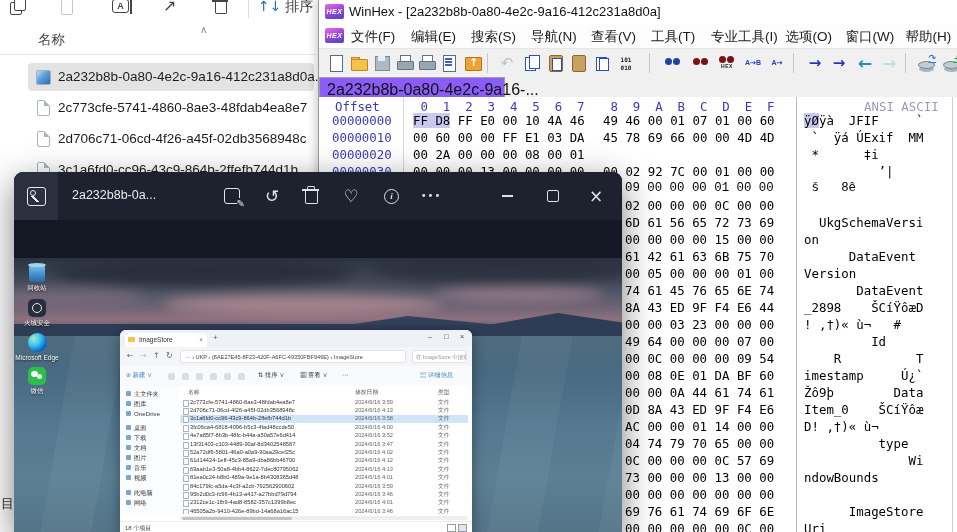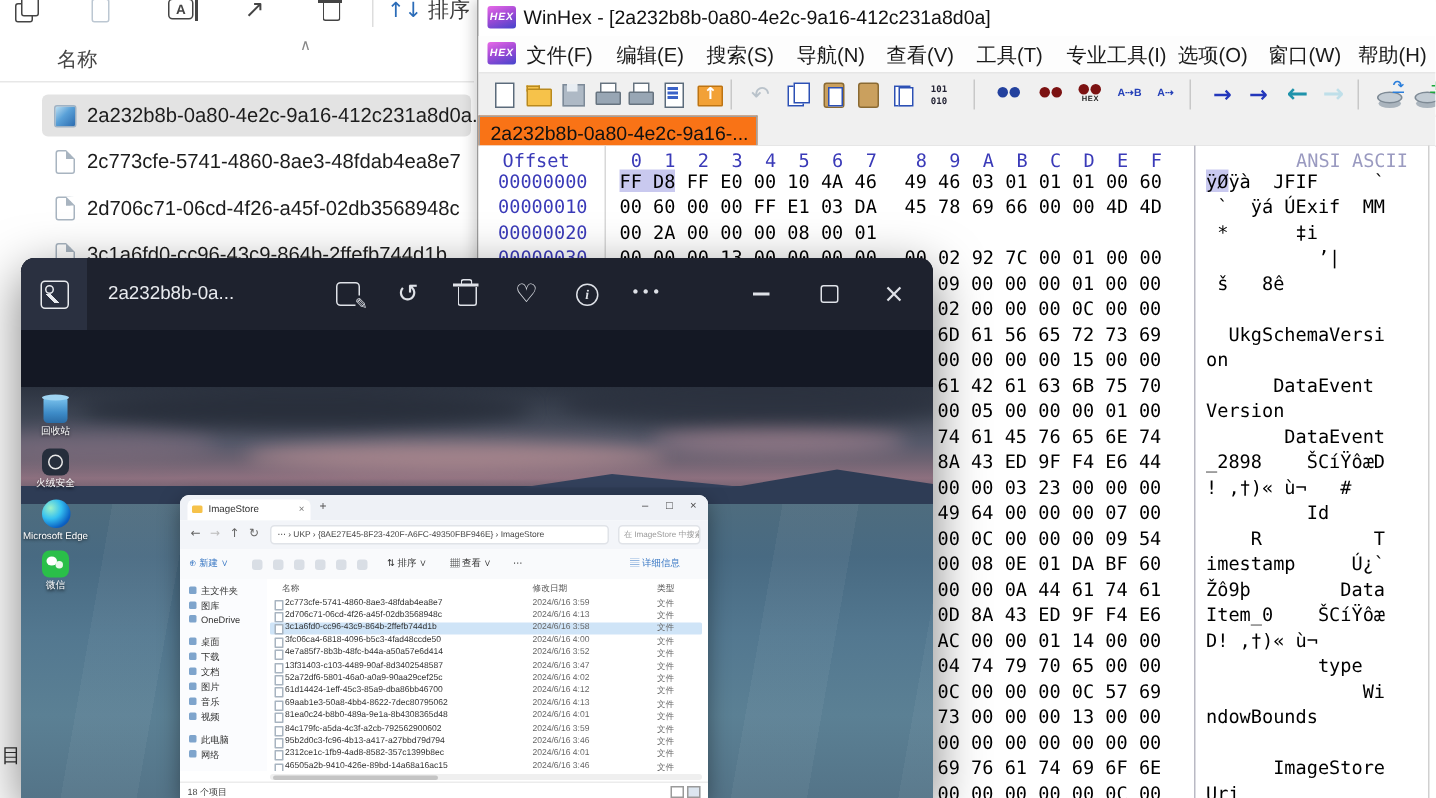--- a/index.html
+++ b/index.html
@@ -66,22 +66,22 @@
   .binoc small{position:absolute;left:0;top:12px;width:20px;font:bold 5px "Liberation Sans",sans-serif;color:#222;text-align:center;letter-spacing:.5px;}
   .ic-ab{font:bold 7px/20px "Liberation Sans",sans-serif;color:#2540b8;text-align:center;}
   .ic-go{font:bold 15px/20px "DejaVu Sans",sans-serif;text-align:center;color:#2337bb;}
   .ic-go .blk{display:inline-block;width:6px;height:12px;background:#f3cdd6;border:1px solid #3a54c4;vertical-align:-2px;}
   .ic-back{font:bold 17px/20px "DejaVu Sans",sans-serif;color:#1f93ab;text-align:center;}
   .ic-fwd{font:bold 17px/20px "DejaVu Sans",sans-serif;color:#bfdfe9;text-align:center;}
   .disk b{position:absolute;left:2px;top:8px;width:15px;height:6px;border-radius:50%;background:#c3ccd4;border:1px solid #7e8a95;box-shadow:0 4px 0 -1px #aab4bd;}
   .disk u{position:absolute;right:0;top:0;font:bold 9px "DejaVu Sans",sans-serif;color:#2a7edb;}
   .disk.plus u{color:#1da83c;}
   #whx-tabrow{position:absolute;left:0;top:76px;width:100%;height:21px;background:#f0f0f0;border-bottom:1px solid #a8a8a8;}
-  #whx-tab{position:absolute;left:0;top:1px;width:186px;height:20px;background:#f97316;border:1px solid #a0a0a0;border-bottom:none;
-           font-size:13px;color:#111;padding:3px 0 0 7px;box-sizing:border-box;white-space:nowrap;}
+  #whx-tab{position:absolute;left:0;top:1px;width:186px;height:20px;background:#8b5cf6;border:1px solid #a0a0a0;border-bottom:none;
+           font-size:16px;color:#111;padding:3px 0 0 7px;box-sizing:border-box;white-space:nowrap;}
   #hexpane{position:absolute;left:0;top:97px;width:639px;height:435px;background:#fff;
            font-family:"DejaVu Sans Mono","Liberation Mono",monospace;font-size:12.4px;}
   .hdr{position:absolute;top:2px;white-space:pre;color:#3a3ab8;}
   #hdr-ascii{color:#9a9ac0;}
   #vline1{position:absolute;left:84px;top:0;width:1px;height:435px;background:#d8d8d8;}
   #vline2{position:absolute;left:477px;top:0;width:1px;height:435px;background:#b9b9c4;}
   #vline3{position:absolute;left:633px;top:0;width:1px;height:435px;background:#d0d0d0;}
   .hxr{position:absolute;left:0;width:639px;height:17px;line-height:17px;white-space:pre;color:#000;}
   .hxr .off{position:absolute;left:13px;color:#3a3ab8;}
   .hxr .g1{position:absolute;left:94px;}
@@ -312,25 +312,25 @@
 
     <div id="hexpane">
       <span class="hdr" style="left:16px">Offset</span>
       <span class="hdr" style="left:94px"> 0  1  2  3  4  5  6  7</span>
       <span class="hdr" style="left:284px"> 8  9  A  B  C  D  E  F</span>
       <span class="hdr" id="hdr-ascii" style="left:545px">ANSI ASCII</span>
       <div id="vline1"></div>
       <div id="vline2"></div>
       <div id="vline3"></div>
       <div id="hex-rows">
-          <div class="hxr" style="top: 15px;"><span class="off">00000000</span><span class="g1"><b class="hl">FF D8</b> FF E0 00 10 4A 46</span><span class="g2">49 46 03 01 01 01 00 60</span><span class="asc"><b class="hl">ÿØ</b>ÿà  JFIF     `</span></div>
+          <div class="hxr" style="top: 15px;"><span class="off">00000000</span><span class="g1"><b class="hl">FF D8</b> FF E0 00 10 4A 46</span><span class="g2">49 46 00 01 07 01 00 60</span><span class="asc"><b class="hl">ÿØ</b>ÿà  JFIF     `</span></div>
           <div class="hxr" style="top: 32px;"><span class="off">00000010</span><span class="g1">00 60 00 00 FF E1 03 DA</span><span class="g2">45 78 69 66 00 00 4D 4D</span><span class="asc"> `  ÿá ÚExif  MM</span></div>
           <div class="hxr" style="top: 49px;"><span class="off">00000020</span><span class="g1">00 2A 00 00 00 08 00 01</span><span class="asc"> *      ‡i      </span></div>
           <div class="hxr" style="top: 66px;"><span class="off">00000030</span><span class="g1">00 00 00 13 00 00 00 00</span><span class="g2">00 02 92 7C 00 01 00 00</span><span class="asc">          ’|    </span></div>
-          <div class="hxr" style="top: 83px;"><span class="off"></span><span class="g1"></span><span class="g2 part">09 00 00 00 01 00 00</span><span class="asc"> š   8ê         </span></div>
+          <div class="hxr" style="top: 83px; font-family: Liberation Mono, monospace;"><span class="off"></span><span class="g1"></span><span class="g2 part">09 00 00 00 01 00 00</span><span class="asc"> š   8ê         </span></div>
           <div class="hxr" style="top: 100px;"><span class="off"></span><span class="g1"></span><span class="g2 part">02 00 00 00 0C 00 00</span><span class="asc">                </span></div>
           <div class="hxr" style="top: 117px;"><span class="off"></span><span class="g1"></span><span class="g2 part">6D 61 56 65 72 73 69</span><span class="asc">  UkgSchemaVersi</span></div>
           <div class="hxr" style="top: 134px;"><span class="off"></span><span class="g1"></span><span class="g2 part">00 00 00 00 15 00 00</span><span class="asc">on              </span></div>
           <div class="hxr" style="top: 151px;"><span class="off"></span><span class="g1"></span><span class="g2 part">61 42 61 63 6B 75 70</span><span class="asc">      DataEvent</span></div>
           <div class="hxr" style="top: 168px;"><span class="off"></span><span class="g1"></span><span class="g2 part">00 05 00 00 00 01 00</span><span class="asc">Version         </span></div>
           <div class="hxr" style="top: 185px;"><span class="off"></span><span class="g1"></span><span class="g2 part">74 61 45 76 65 6E 74</span><span class="asc">       DataEvent</span></div>
           <div class="hxr" style="top: 202px;"><span class="off"></span><span class="g1"></span><span class="g2 part">8A 43 ED 9F F4 E6 44</span><span class="asc">_2898    ŠCíŸôæD</span></div>
           <div class="hxr" style="top: 219px;"><span class="off"></span><span class="g1"></span><span class="g2 part">00 00 03 23 00 00 00</span><span class="asc">! ,†)« ù¬   #   </span></div>
           <div class="hxr" style="top: 236px;"><span class="off"></span><span class="g1"></span><span class="g2 part">49 64 00 00 00 07 00</span><span class="asc">         Id     </span></div>
           <div class="hxr" style="top: 253px;"><span class="off"></span><span class="g1"></span><span class="g2 part">00 0C 00 00 00 09 54</span><span class="asc">    R          T</span></div>

